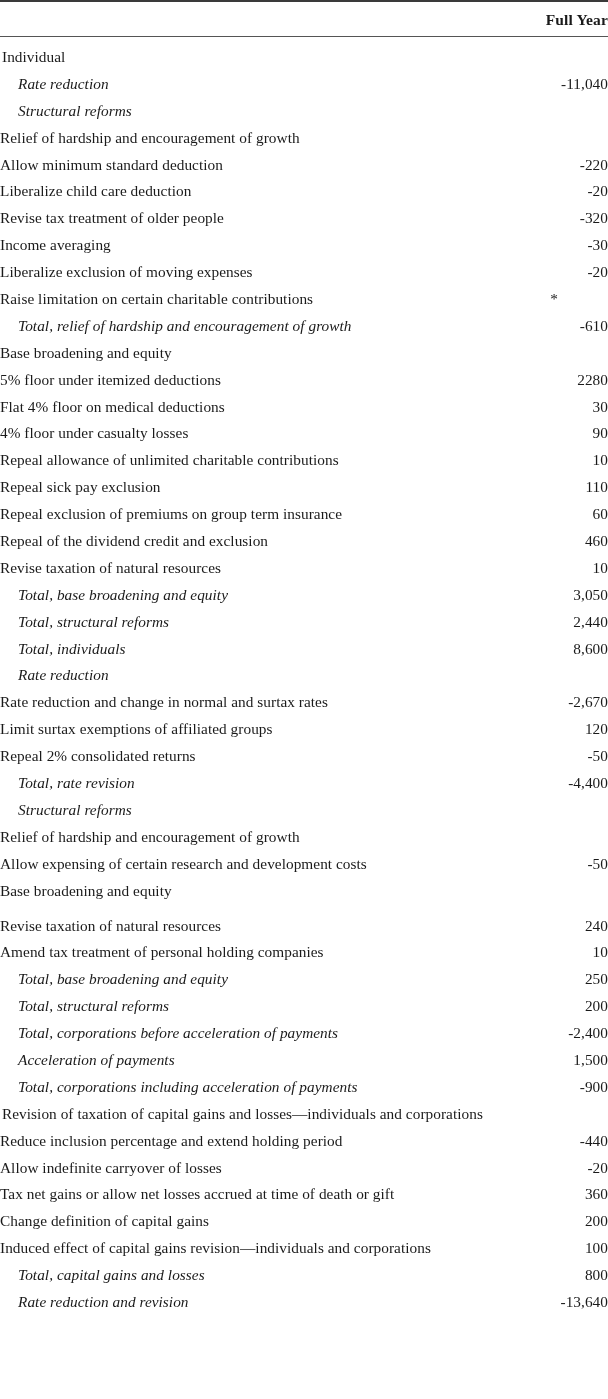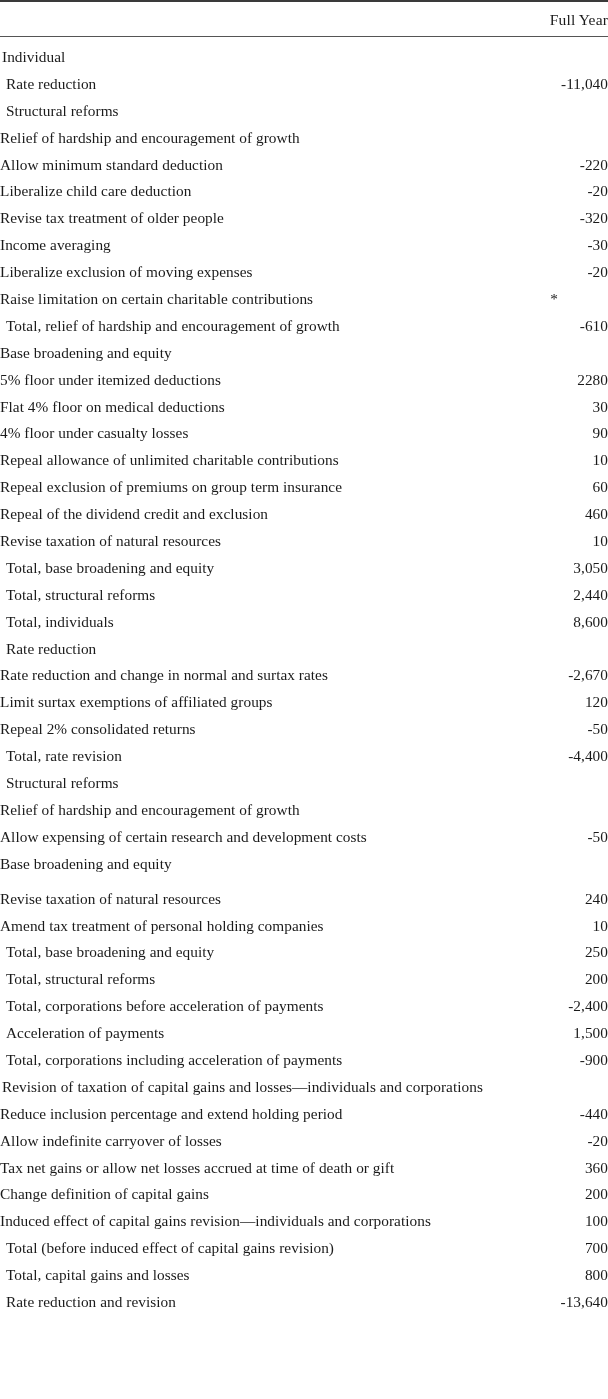--- a/index.html
+++ b/index.html
@@ -33,21 +33,21 @@
     line-height: 0;
   }
   .rule-head {
     height: 0;
     border-top: 1.3px solid #555555;
     font-size: 0;
     line-height: 0;
   }
 
   thead th {
-    font-weight: normal;
+    font-weight: bold;
     font-size: 15.5px;
     padding: 7px 0 7px 0;
     text-align: right;
     vertical-align: bottom;
     letter-spacing: 0.15px;
   }
   thead th.label-head {
     text-align: left;
   }
 
@@ -66,21 +66,21 @@
     text-align: right;
   }
   tbody td.value.star {
     text-align: center;
     padding-right: 0;
     padding-left: 0;
   }
 
   
   .lvl0 { padding-left: 2px; }
-  .lvl1 { padding-left: 6px; }
+  .lvl1 { padding-left: 18px; font-style: italic; }
   .lvl2 { }
 
   tr.first-body td { padding-top: 10px; }
   tr.section-gap td { padding-top: 16px; }
   tr.inner-gap td { padding-top: 14px; }
 </style>
 </head>
 <body>
 
 <div class="table-wrap">
@@ -160,20 +160,24 @@
         </tr>
         <tr>
           <td class="label lvl2">4% floor under casualty losses</td>
           <td class="value">90</td>
         </tr>
         <tr>
           <td class="label lvl2">Repeal allowance of unlimited charitable contributions</td>
           <td class="value">10</td>
         </tr>
         <tr>
+          <td class="label lvl2">Repeal sick pay exclusion</td>
+          <td class="value">110</td>
+        </tr>
+        <tr>
           <td class="label lvl2">Repeal exclusion of premiums on group term insurance</td>
           <td class="value">60</td>
         </tr>
         <tr>
           <td class="label lvl2">Repeal of the dividend credit and exclusion</td>
           <td class="value">460</td>
         </tr>
         <tr>
           <td class="label lvl2">Revise taxation of natural resources</td>
           <td class="value">10</td>
@@ -272,24 +276,20 @@
         </tr>
         <tr>
           <td class="label lvl2">Change definition of capital gains</td>
           <td class="value">200</td>
         </tr>
         <tr>
           <td class="label lvl2">Induced effect of capital gains revision—individuals and corporations</td>
           <td class="value">100</td>
         </tr>
         <tr>
-          <td class="label lvl1">Total (before induced effect of capital gains revision)</td>
-          <td class="value">700</td>
-        </tr>
-        <tr>
           <td class="label lvl1">Total, capital gains and losses</td>
           <td class="value">800</td>
         </tr>
         <tr>
           <td class="label lvl1">Rate reduction and revision</td>
           <td class="value">-13,640</td>
         </tr>
       </tbody>
 
   </table>

